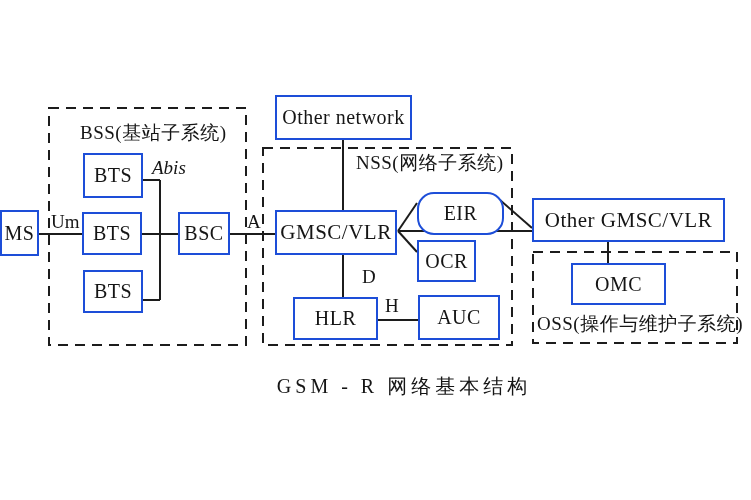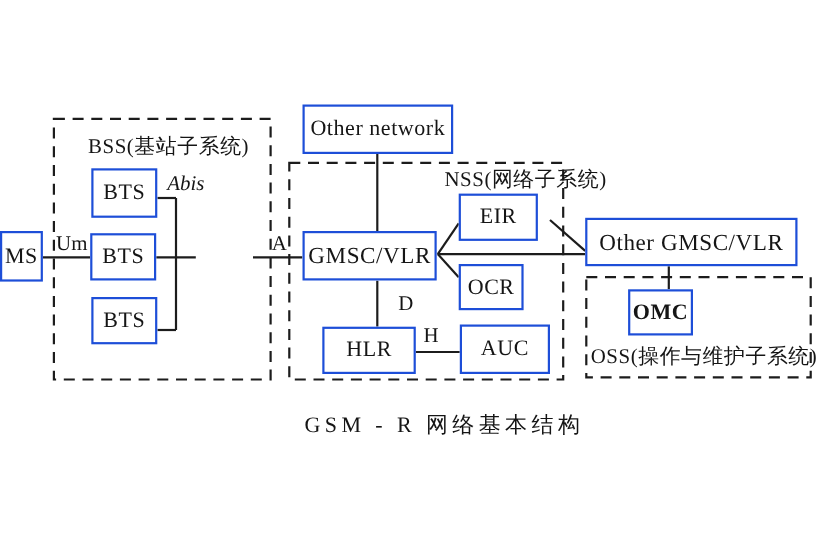--- a/index.html
+++ b/index.html
@@ -21,28 +21,28 @@
     font-size:20px;letter-spacing:4px;white-space:nowrap;
   }
   
   .n-ms{left:0px;top:210px;width:39px;height:46px;}
   .n-bts1{left:83px;top:153px;width:60px;height:45px;}
   .n-bts2{left:82px;top:212px;width:60px;height:43px;}
   .n-bts3{left:83px;top:270px;width:60px;height:43px;}
   .n-bsc{left:178px;top:212px;width:52px;height:43px;}
   .n-othernet{left:275px;top:95px;width:137px;height:45px;}
   .n-gmsc{left:275px;top:210px;width:122px;height:45px;font-size:21px;}
-  .n-eir{left:417px;top:176px;width:72px;height:43px;}
+  .n-eir{left:417px;top:192px;width:87px;height:43px;border-radius:17px;}
   .n-ocr{left:417px;top:240px;width:59px;height:42px;}
   .n-hlr{left:293px;top:297px;width:85px;height:43px;}
   .n-auc{left:418px;top:295px;width:82px;height:45px;}
   .n-othergmsc{left:532px;top:198px;width:193px;height:44px;font-size:21px;}
-  .n-omc{left:571px;top:263px;width:59px;height:42px;font-weight:bold;}
+  .n-omc{left:571px;top:263px;width:95px;height:42px;}
   .l-bss{left:80px;top:120px;}
-  .l-nss{left:356px;top:150px;margin-left:48px;}
+  .l-nss{left:356px;top:150px;}
   .l-oss{left:537px;top:311px;}
   .l-um{left:51px;top:211px;}
   .l-abis{left:152px;top:157px;font-style:italic;}
   .l-a{left:247px;top:211px;}
   .l-d{left:362px;top:266px;}
   .l-h{left:385px;top:295px;}
 </style>
 </head>
 <body>
 
@@ -73,20 +73,21 @@
       <line x1="500" y1="200" x2="532" y2="228"></line>
 
       <line x1="608" y1="242" x2="608" y2="263"></line>
     </g>
   </svg>
 
   <div class="node n-ms">MS</div>
   <div class="node n-bts1">BTS</div>
   <div class="node n-bts2">BTS</div>
   <div class="node n-bts3">BTS</div>
+  <div class="node n-bsc">BSC</div>
   <div class="node n-othernet">Other network</div>
   <div class="node n-gmsc">GMSC/VLR</div>
   <div class="node n-eir">EIR</div>
   <div class="node n-ocr">OCR</div>
   <div class="node n-hlr">HLR</div>
   <div class="node n-othergmsc">Other GMSC/VLR</div>
   <div class="node n-auc">AUC</div>
   <div class="node n-omc">OMC</div>
 
   <div class="region-label l-bss">BSS(基站子系统)</div>

